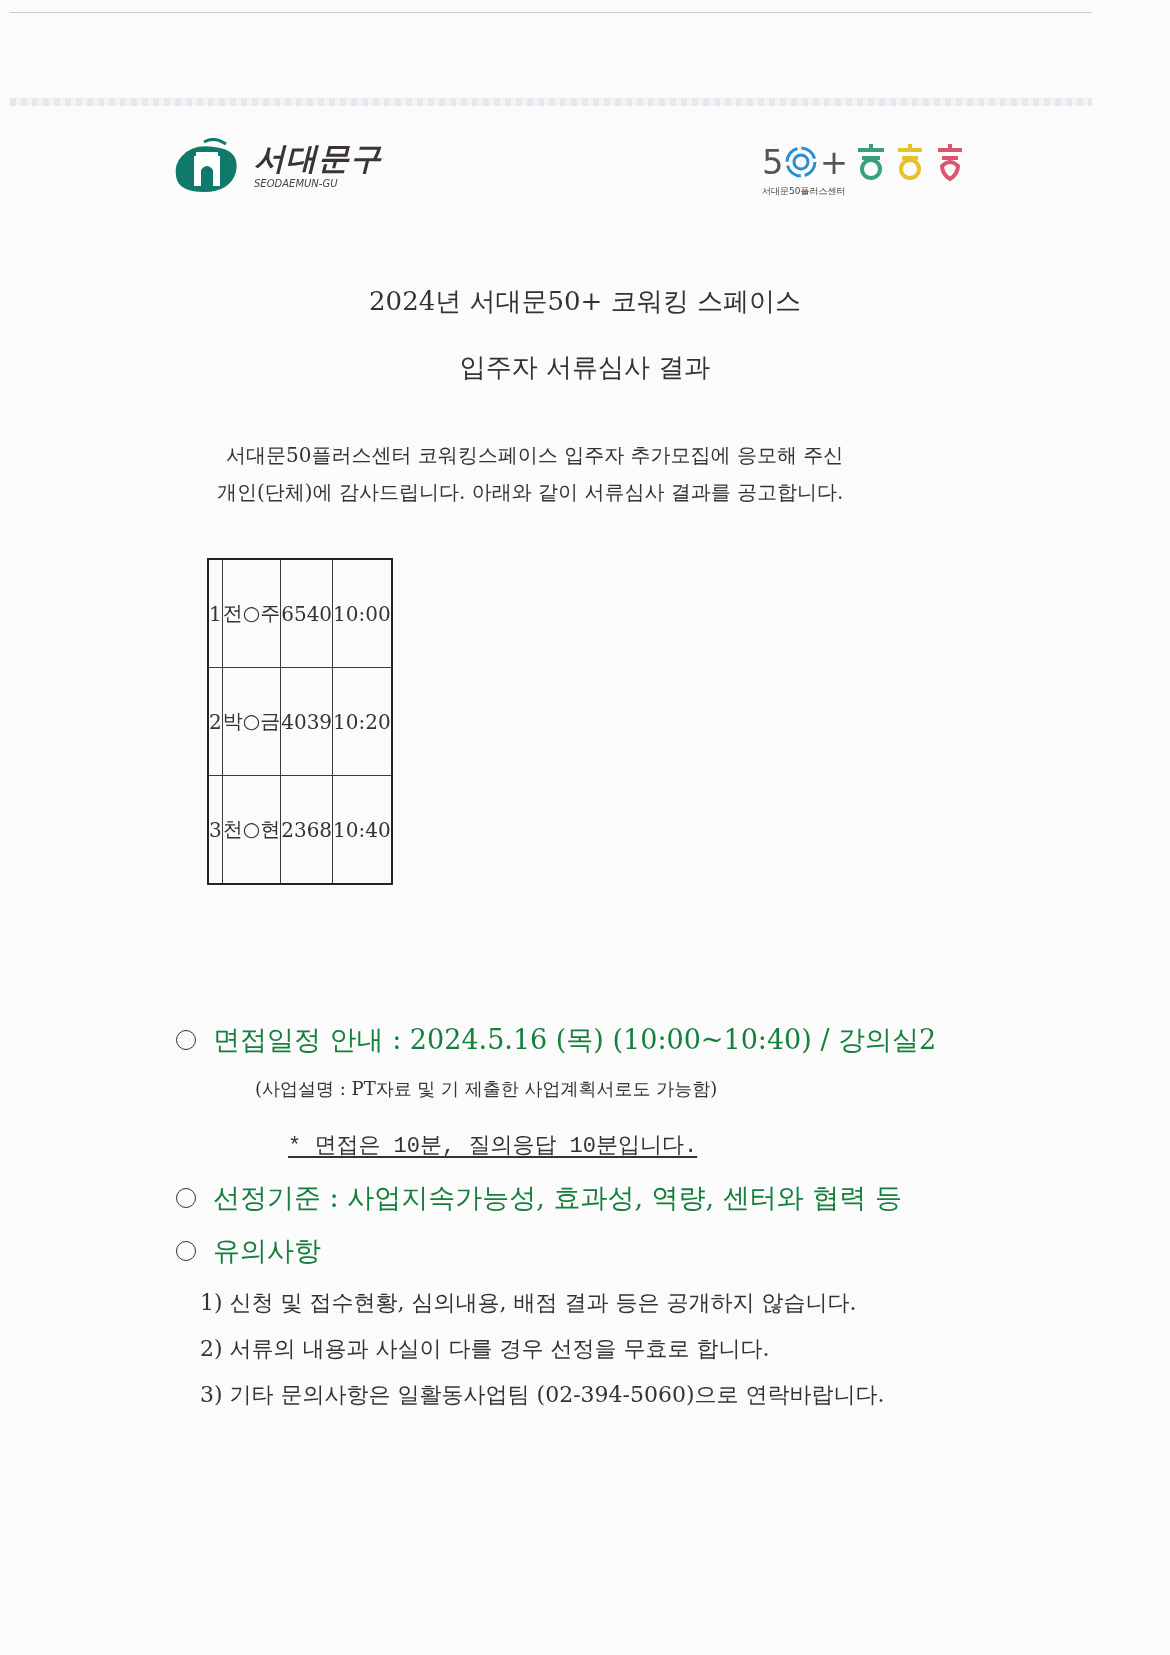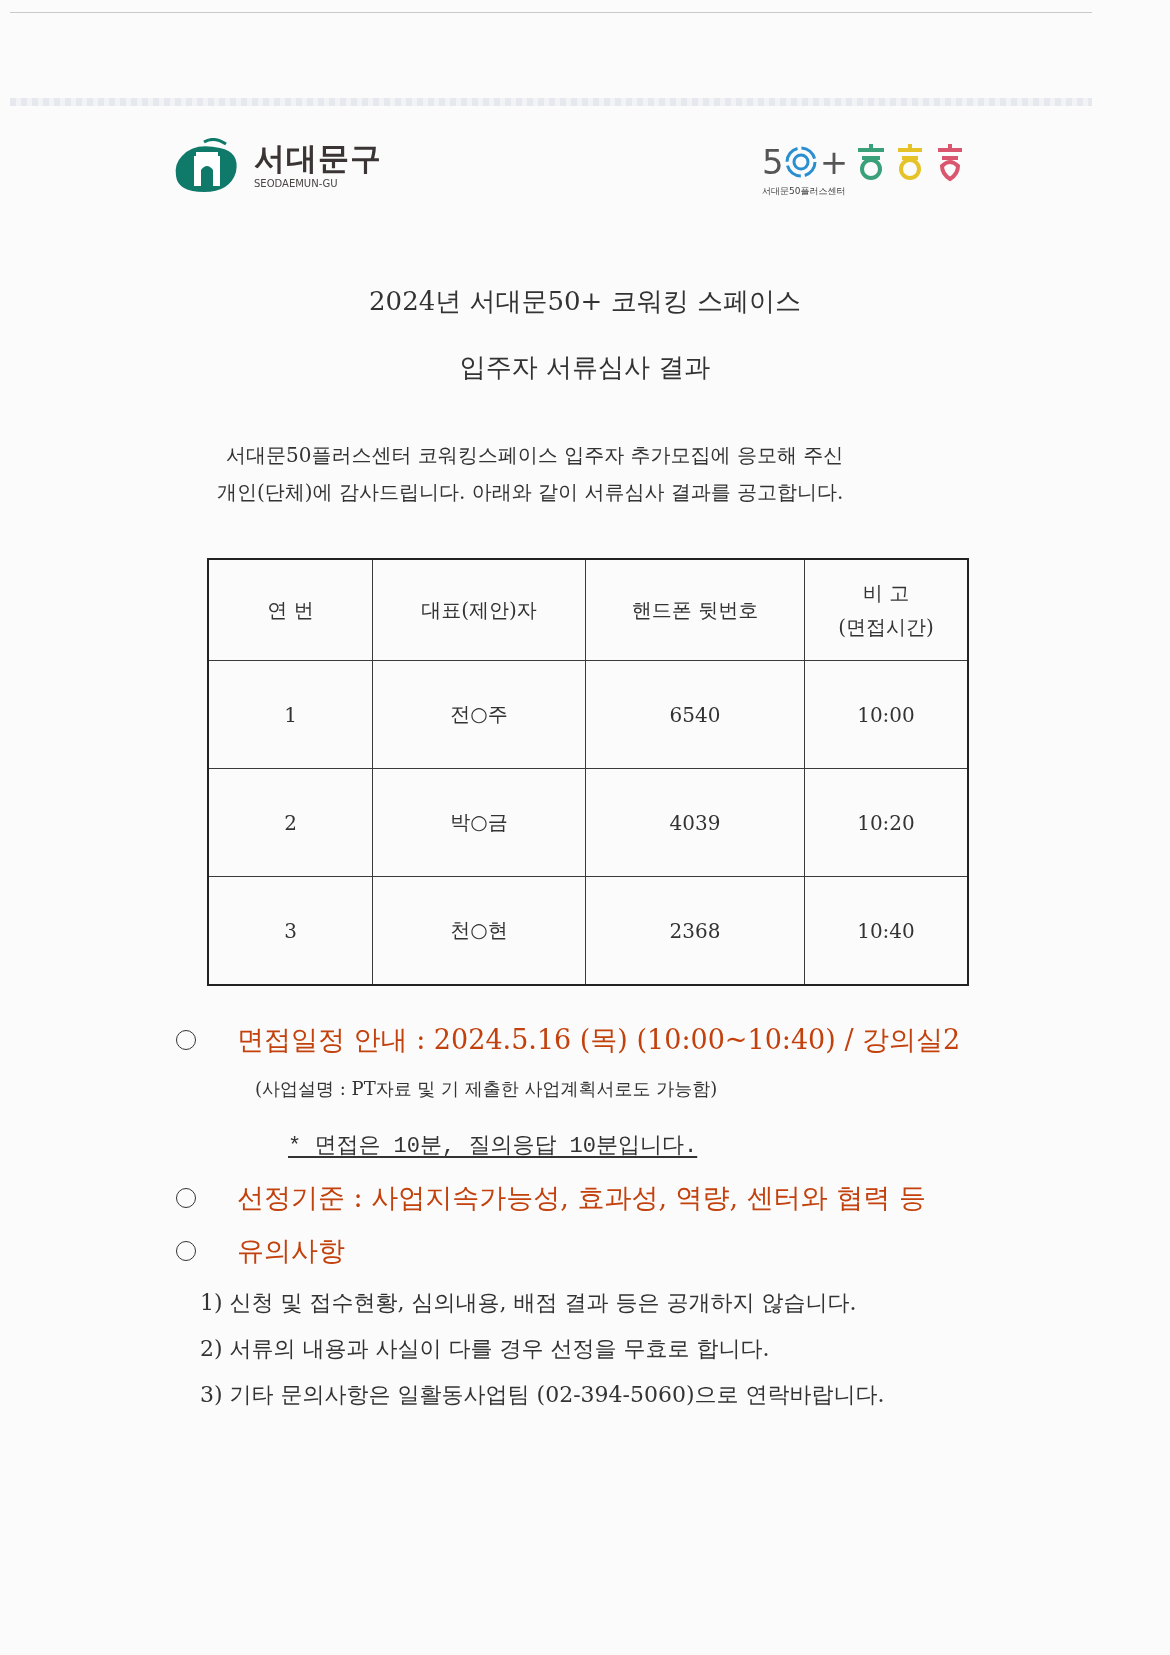--- a/index.html
+++ b/index.html
@@ -5,41 +5,41 @@
   html, body { margin: 0; padding: 0; }
   body {
     width: 1170px; height: 1655px; background: #fbfbfb; position: relative; overflow: hidden;
     font-family: "DejaVu Serif", "Liberation Serif", serif; color: #2a2a2a;
   }
   .topline { position: absolute; left: 10px; right: 78px; top: 12px; height: 1px; background: #c9c9c9; }
   .band { position: absolute; left: 10px; right: 78px; top: 98px; height: 8px;
     background: repeating-linear-gradient(90deg, #e3e6ec 0 6px, #f1f2f5 6px 11px); opacity: .9; }
   .logo-left { position: absolute; left: 174px; top: 138px; display: flex; align-items: center; }
   .logo-left svg { display: block; }
-  .logo-left .txt { margin-left: 12px; font-family: "DejaVu Sans", sans-serif; }
+  .logo-left .txt { margin-left: 12px; font-family: "DejaVu Sans", sans-serif; font-style: italic; }
   .logo-left .ko { font-size: 31px; font-weight: bold; color: #3a3434; letter-spacing: 1px; line-height: 32px; }
   .logo-left .en { font-size: 10px; color: #4a4444; line-height: 16px; margin-top: 2px; }
   .logo-right { position: absolute; left: 762px; top: 142px; font-family: "DejaVu Sans", sans-serif; }
   .logo-right .row { display: flex; align-items: center; }
   .logo-right .five { font-size: 34px; color: #555; line-height: 36px; }
   .logo-right .plus { font-size: 34px; color: #555; line-height: 36px; margin-left: 2px; }
   .logo-right .sub { font-size: 9px; color: #444; margin-top: 3px; }
   .title { position: absolute; left: 0; width: 1170px; text-align: center; font-size: 26px; color: #333; line-height: 62px; }
   .title.t1 { top: 270px; }
   .title.t2 { top: 336px; }
   .intro { position: absolute; left: 215px; width: 760px; font-size: 20px; line-height: 37px; color: #333; }
   .intro.i1 { top: 437px; left: 226px; }
   .intro.i2 { top: 474px; left: 217px; }
   table.res { position: absolute; left: 207px; top: 558px; border-collapse: collapse; }
   table.res td, table.res th { border: 1.5px solid #3a3a3a; text-align: center; font-weight: normal; font-size: 20px; color: #333; padding: 0; }
   table.res { border: 2.5px solid #222; }
   table.res th { height: 100px; line-height: 34px; }
   table.res td { height: 107px; }
   .c1 { width: 163px; } .c2 { width: 212px; } .c3 { width: 218px; } .c4 { width: 162px; }
-  .bullet { position: absolute; left: 176px; font-size: 27px; color: #c2410c; display: flex; align-items: center; line-height: 36px; gap: 24px; }
+  .bullet { position: absolute; left: 176px; font-size: 27px; color: #15803d; display: flex; align-items: center; line-height: 36px; }
   .bullet .circ { width: 20px; height: 20px; border: 1.5px solid #333; border-radius: 50%; margin-right: 17px; box-sizing: border-box; }
   .sub1 { position: absolute; left: 255px; top: 1077px; font-size: 18px; color: #333; }
   .note { position: absolute; left: 288px; top: 1130px; font-size: 22px; color: #333; text-decoration: underline; text-underline-offset: 4px; font-family: Liberation Mono, monospace; }
   .item { position: absolute; left: 200px; font-size: 22px; color: #333; line-height: 30px; }
 </style>
 </head>
 <body>
 
 <div class="topline"></div>
 <div class="band"></div>
@@ -81,29 +81,20 @@
 </div>
 
 <div class="title t1">2024년 서대문50+ 코워킹 스페이스</div>
 <div class="title t2">입주자 서류심사 결과</div>
 
 <div class="intro i1">서대문50플러스센터 코워킹스페이스 입주자 추가모집에 응모해 주신</div>
 <div class="intro i2">개인(단체)에 감사드립니다. 아래와 같이 서류심사 결과를 공고합니다.</div>
 
 <table class="res">
   <tbody>
-      <tr>
-    <th class="c1">연 번</th>
-    <th class="c2">대표(제안)자</th>
-    <th class="c3">핸드폰 뒷번호</th>
-    <th class="c4">
-      <div>비 고</div>
-      <div>(면접시간)</div>
-    </th>
-  </tr>
   <tr>
     <td>1</td>
     <td>전○주</td>
     <td>6540</td>
     <td>10:00</td>
   </tr>
   <tr>
     <td>2</td>
     <td>박○금</td>
     <td>4039</td>

